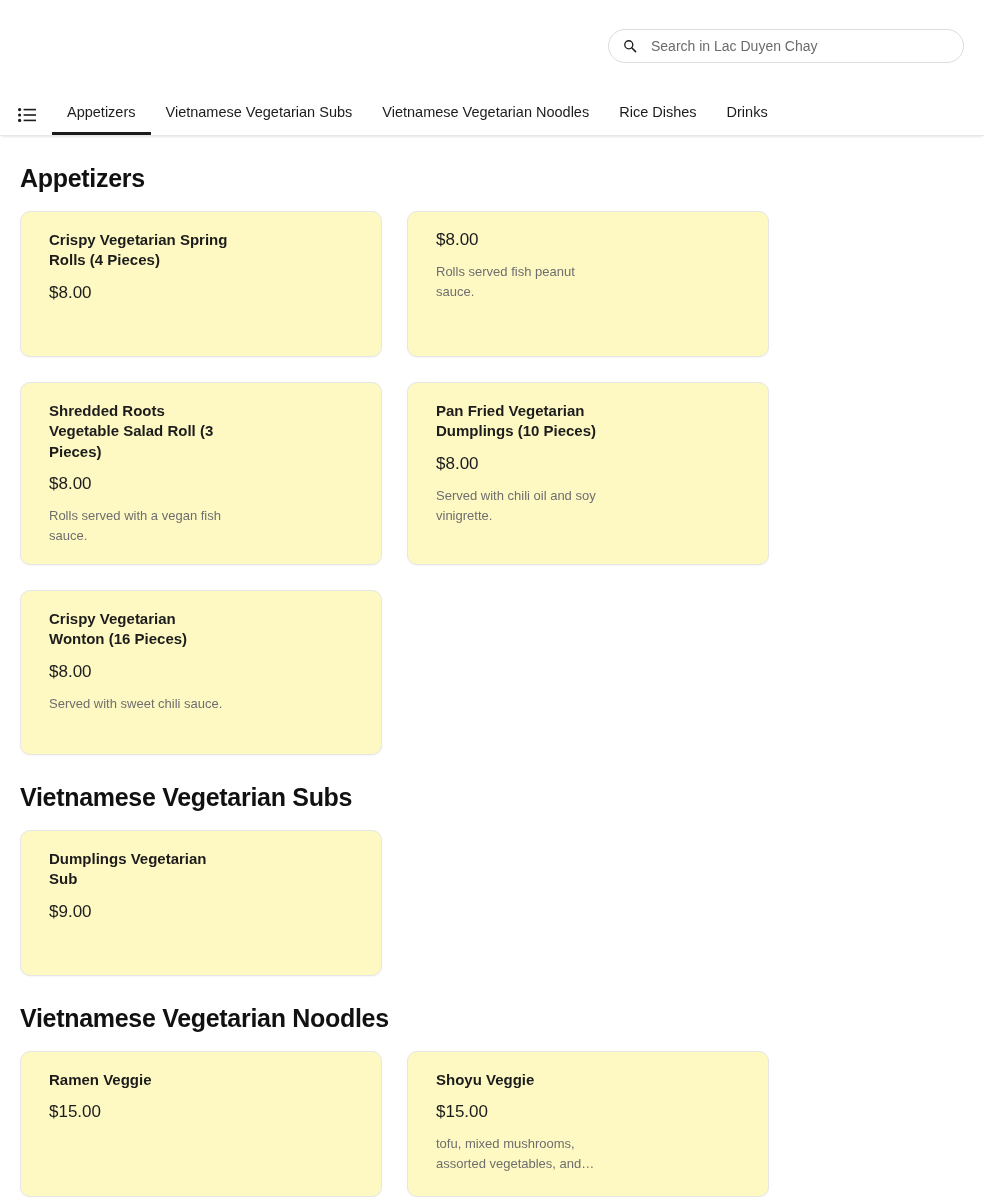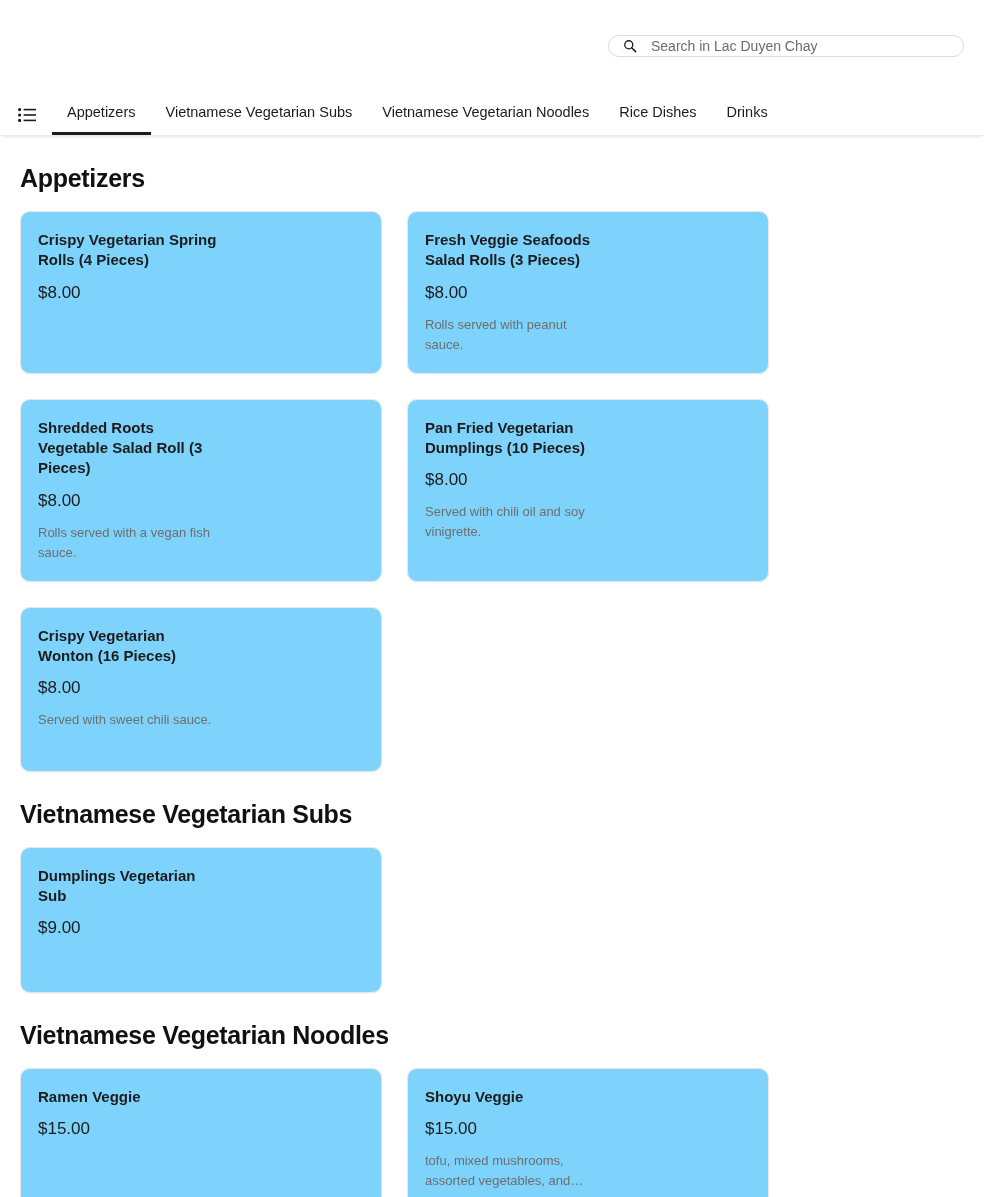--- a/index.html
+++ b/index.html
@@ -20,21 +20,21 @@
   
   .search-row {
     height: 92px;
     display: flex;
     align-items: center;
     justify-content: flex-end;
     padding: 0 20px;
   }
   .search-box {
     width: 356px;
-    height: 22px;
+    height: 34px;
     border: 1px solid #dcdcdc;
     border-radius: 17px;
     display: flex;
     align-items: center;
     padding: 0 14px;
     background: #fff;
   }
   .search-icon {
     width: 14px;
     height: 14px;
@@ -106,22 +106,22 @@
   .grid {
     display: flex;
     flex-wrap: wrap;
     gap: 25px;
   }
   .card {
     width: 362px;
     min-height: 146px;
     border: 1px solid #e6e6e6;
     border-radius: 10px;
-    padding: 18px 17px;
-    background: #7dd3fc;
+    padding: 18px 28px;
+    background: #fef9c3;
     box-shadow: 0 1px 2px rgba(0,0,0,0.04);
     display: flex;
     flex-direction: column;
   }
   .card-tall { min-height: 165px; }
   .card-name {
     font-size: 15px;
     font-weight: 700;
     line-height: 1.35;
     color: #1c1c1c;
@@ -173,23 +173,22 @@
 
 <div class="content">
 
   <h2 class="section-title">Appetizers</h2>
   <div class="grid">
     <div class="card">
       <div class="card-name">Crispy Vegetarian Spring Rolls (4 Pieces)</div>
       <div class="card-price">$8.00</div>
     </div>
     <div class="card">
-      <div class="card-name">Fresh Veggie Seafoods Salad Rolls (3 Pieces)</div>
-      <div class="card-price">$8.00</div>
-      <div class="card-desc">Rolls served with peanut sauce.</div>
+      <div class="card-price">$8.00</div>
+      <div class="card-desc">Rolls served fish peanut sauce.</div>
     </div>
     <div class="card card-tall">
       <div class="card-name">Shredded Roots Vegetable Salad Roll (3 Pieces)</div>
       <div class="card-price">$8.00</div>
       <div class="card-desc">Rolls served with a vegan fish sauce.</div>
     </div>
     <div class="card card-tall">
       <div class="card-name">Pan Fried Vegetarian Dumplings (10 Pieces)</div>
       <div class="card-price">$8.00</div>
       <div class="card-desc">Served with chili oil and soy vinigrette.</div>

